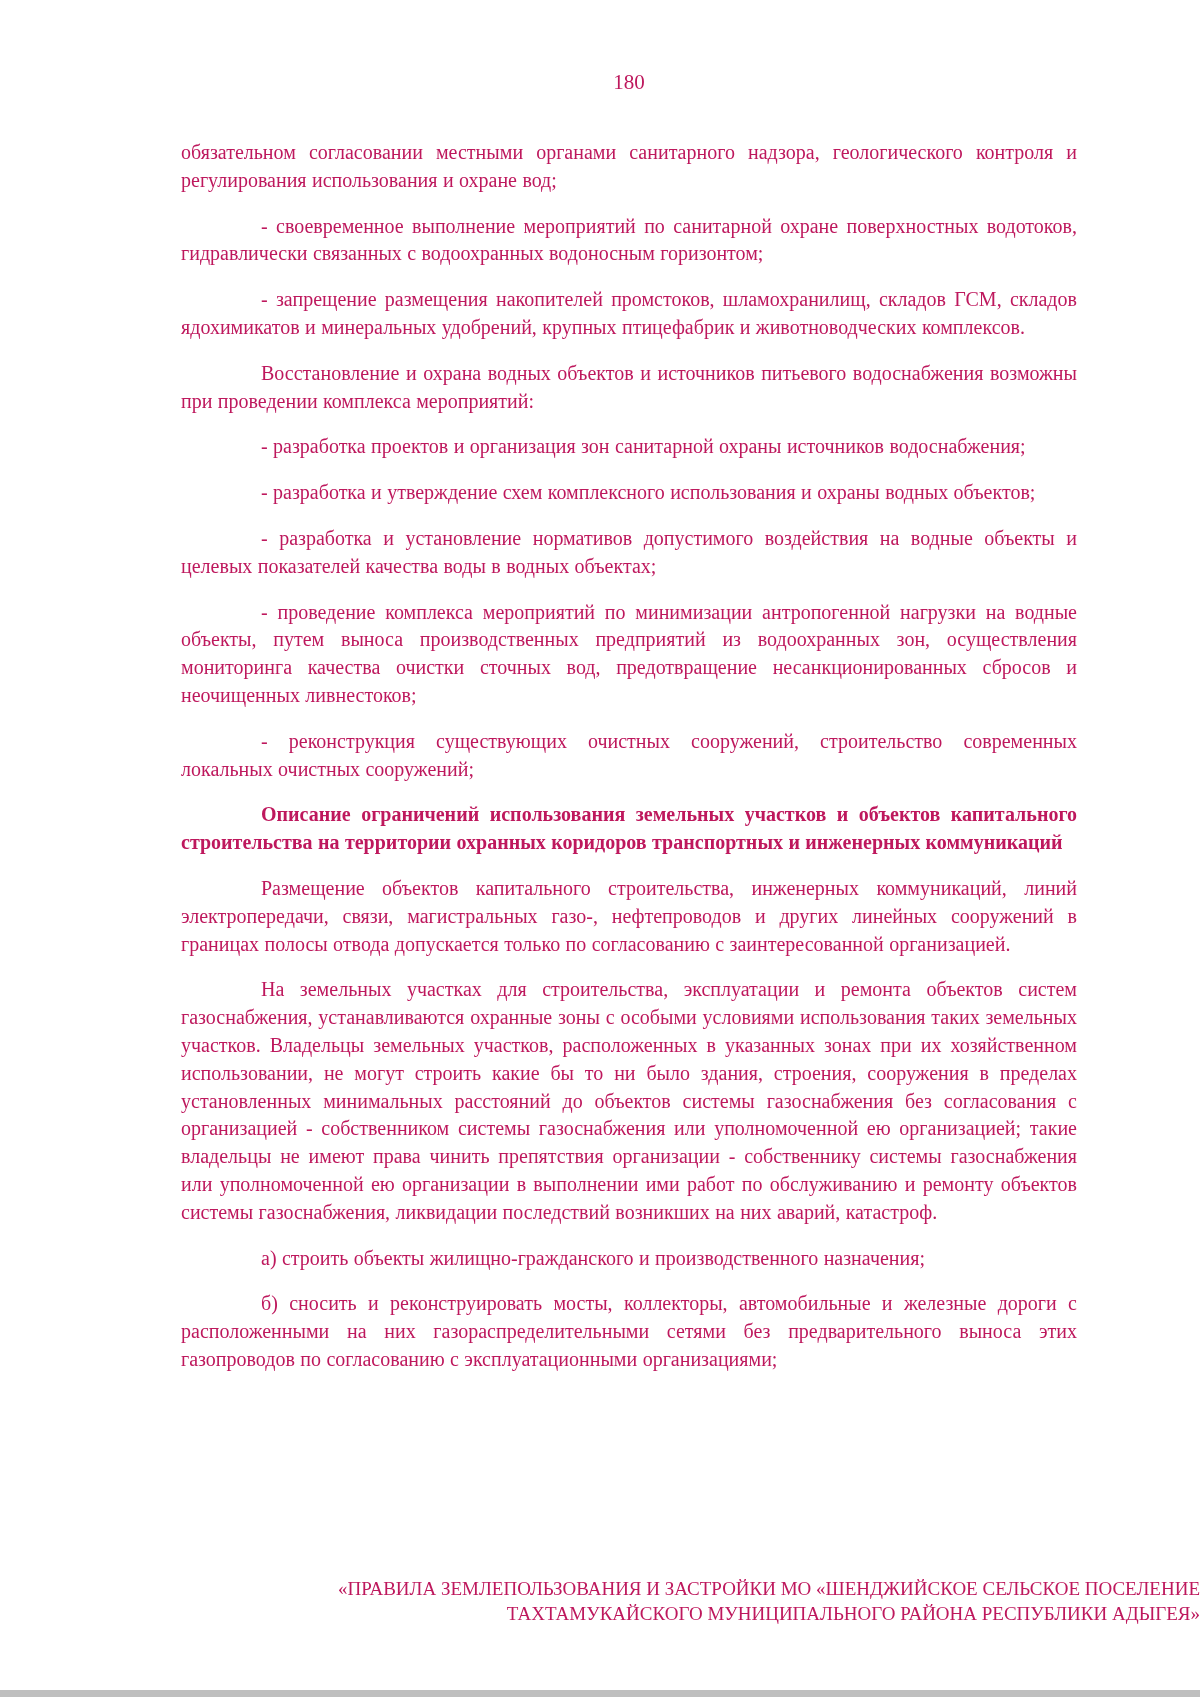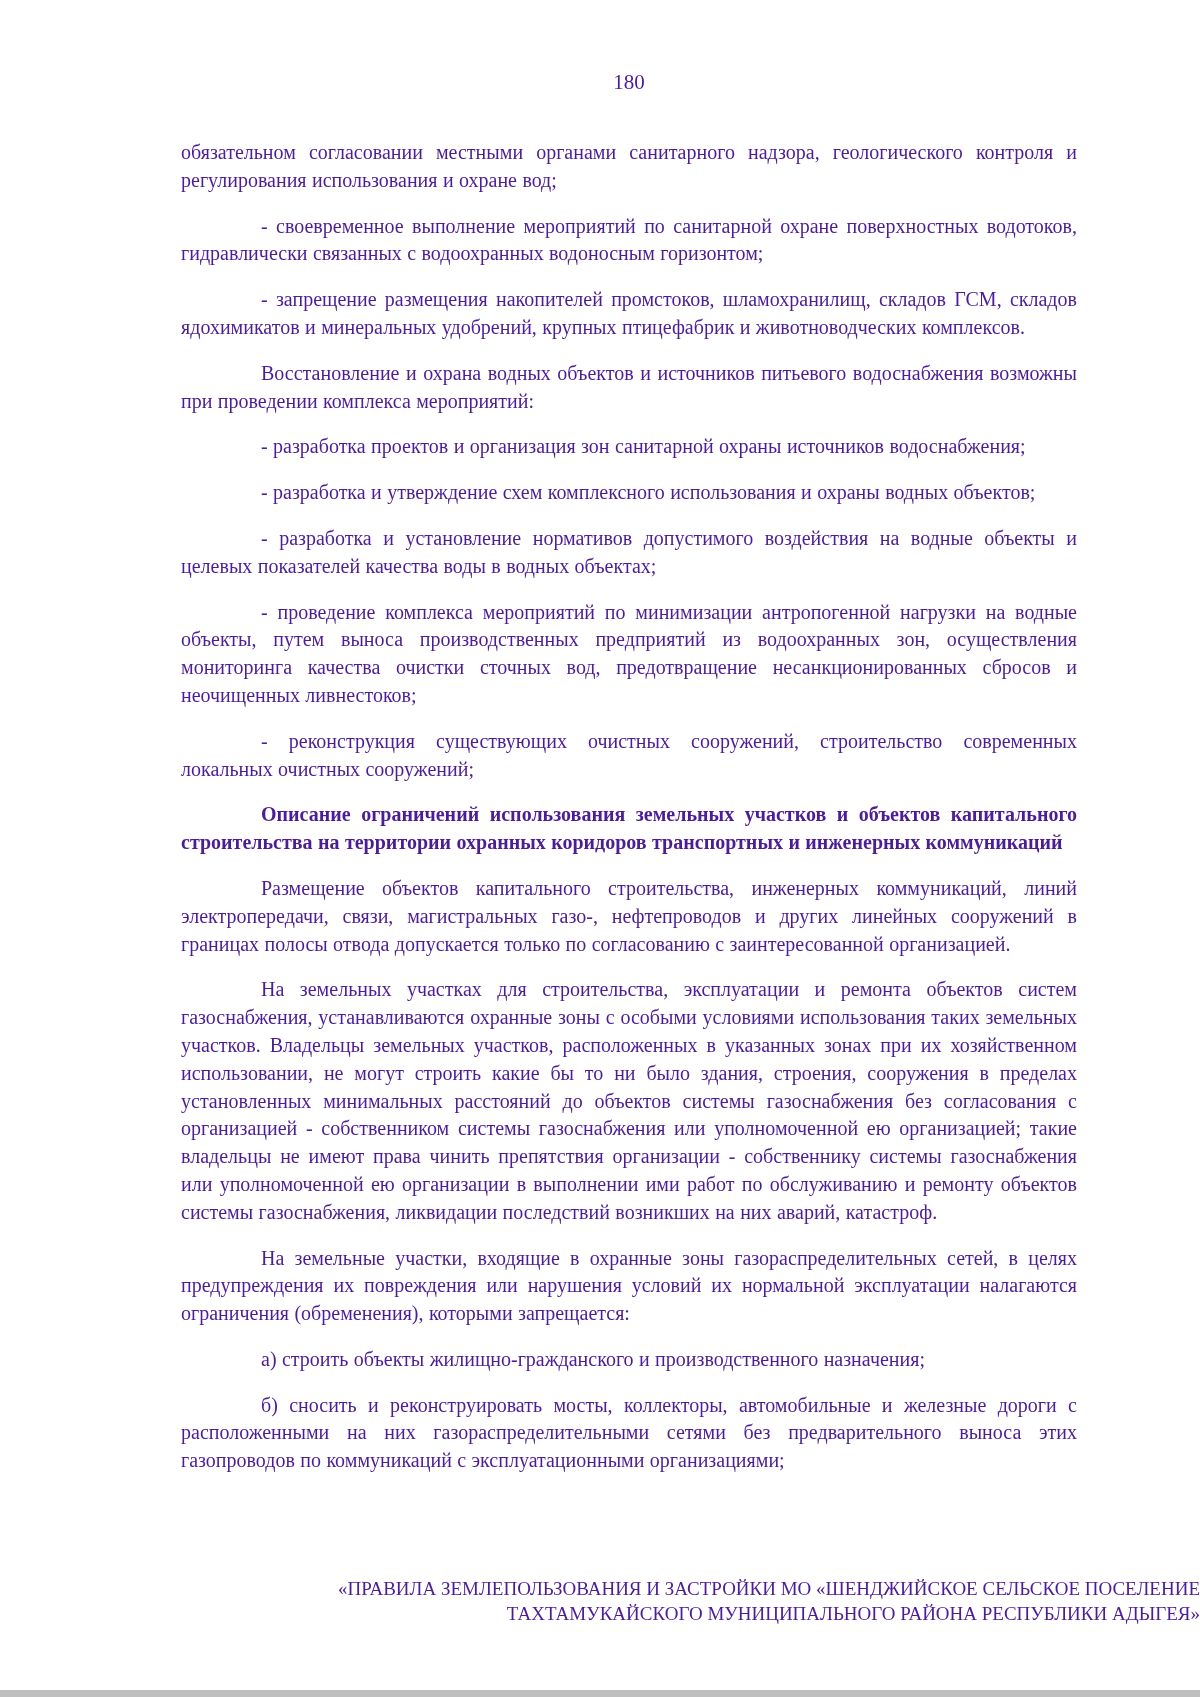--- a/index.html
+++ b/index.html
@@ -5,21 +5,21 @@
   html, body {
     margin: 0;
     padding: 0;
     background: #ffffff;
   }
   .page {
     position: relative;
     width: 1200px;
     height: 1697px;
     background: #ffffff;
-    color: #4c1d95;
+    color: #be185d;
     font-family: "Liberation Serif", "DejaVu Serif", serif;
     overflow: hidden;
   }
   .page-number {
     position: absolute;
     top: 70px;
     left: 163px;
     width: 932px;
     text-align: center;
     font-size: 21px;
@@ -77,23 +77,22 @@
       <p class="indent">- запрещение размещения накопителей промстоков, шламохранилищ, складов ГСМ, складов ядохимикатов и минеральных удобрений, крупных птицефабрик и животноводческих комплексов.</p>
       <p class="indent">Восстановление и охрана водных объектов и источников питьевого водоснабжения возможны при проведении комплекса мероприятий:</p>
       <p class="indent">- разработка проектов и организация зон санитарной охраны источников водоснабжения;</p>
       <p class="indent">- разработка и утверждение схем комплексного использования и охраны водных объектов;</p>
       <p class="indent">- разработка и установление нормативов допустимого воздействия на водные объекты и целевых показателей качества воды в водных объектах;</p>
       <p class="indent">- проведение комплекса мероприятий по минимизации антропогенной нагрузки на водные объекты, путем выноса производственных предприятий из водоохранных зон, осуществления мониторинга качества очистки сточных вод, предотвращение несанкционированных сбросов и неочищенных ливнестоков;</p>
       <p class="indent">- реконструкция существующих очистных сооружений, строительство современных локальных очистных сооружений;</p>
       <p class="indent bold">Описание ограничений использования земельных участков и объектов капитального строительства на территории охранных коридоров транспортных и инженерных коммуникаций</p>
       <p class="indent">Размещение объектов капитального строительства, инженерных коммуникаций, линий электропередачи, связи, магистральных газо-, нефтепроводов и других линейных сооружений в границах полосы отвода допускается только по согласованию с заинтересованной организацией.</p>
       <p class="indent">На земельных участках для строительства, эксплуатации и ремонта объектов систем газоснабжения, устанавливаются охранные зоны с особыми условиями использования таких земельных участков. Владельцы земельных участков, расположенных в указанных зонах при их хозяйственном использовании, не могут строить какие бы то ни было здания, строения, сооружения в пределах установленных минимальных расстояний до объектов системы газоснабжения без согласования с организацией - собственником системы газоснабжения или уполномоченной ею организацией; такие владельцы не имеют права чинить препятствия организации - собственнику системы газоснабжения или уполномоченной ею организации в выполнении ими работ по обслуживанию и ремонту объектов системы газоснабжения, ликвидации последствий возникших на них аварий, катастроф.</p>
-      <p class="indent">На земельные участки, входящие в охранные зоны газораспределительных сетей, в целях предупреждения их повреждения или нарушения условий их нормальной эксплуатации налагаются ограничения (обременения), которыми запрещается:</p>
       <p class="indent">а) строить объекты жилищно-гражданского и производственного назначения;</p>
-      <p class="indent">б) сносить и реконструировать мосты, коллекторы, автомобильные и железные дороги с расположенными на них газораспределительными сетями без предварительного выноса этих газопроводов по коммуникаций с эксплуатационными организациями;</p>
+      <p class="indent">б) сносить и реконструировать мосты, коллекторы, автомобильные и железные дороги с расположенными на них газораспределительными сетями без предварительного выноса этих газопроводов по согласованию с эксплуатационными организациями;</p>
     </div>
 
   <div class="page-footer">
     <div>«ПРАВИЛА ЗЕМЛЕПОЛЬЗОВАНИЯ И ЗАСТРОЙКИ МО «ШЕНДЖИЙСКОЕ СЕЛЬСКОЕ ПОСЕЛЕНИЕ</div>
     <div>ТАХТАМУКАЙСКОГО МУНИЦИПАЛЬНОГО РАЙОНА РЕСПУБЛИКИ АДЫГЕЯ»</div>
   </div>
 
   <div class="scan-bottom-edge"></div>
 
 </div>

